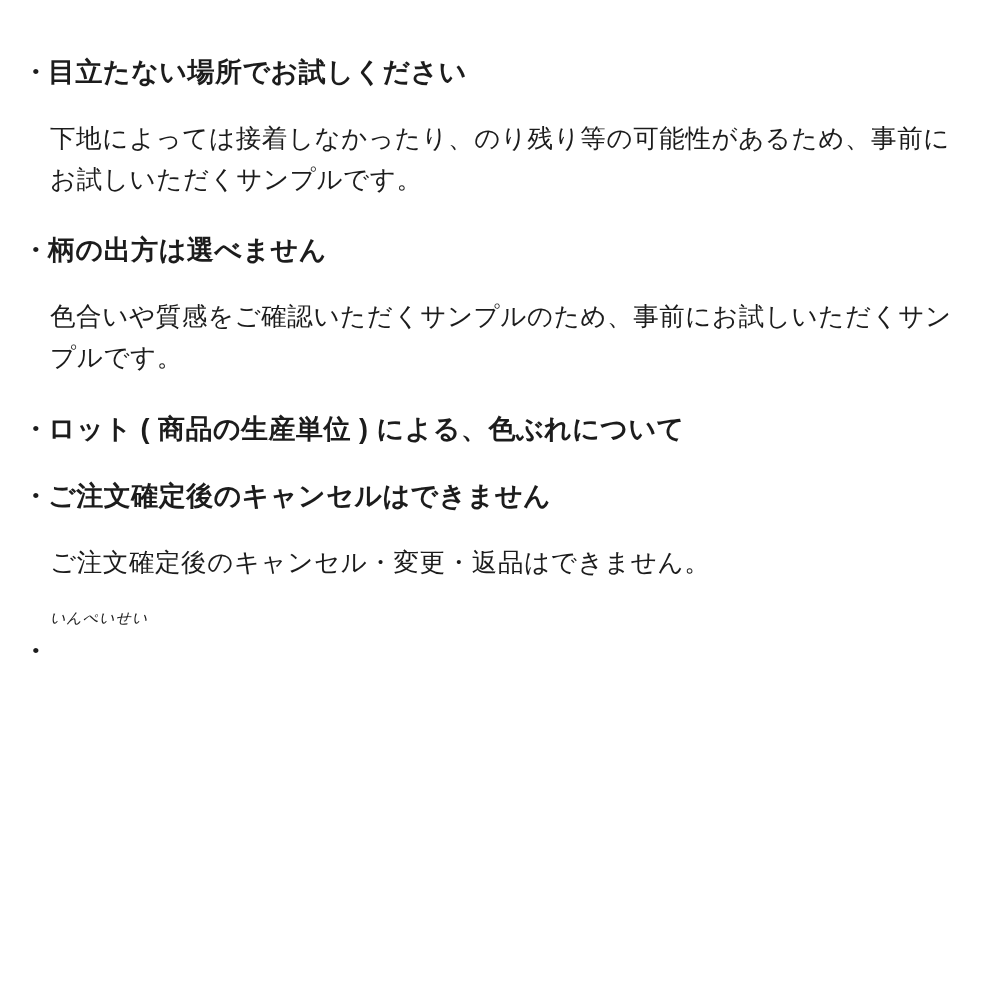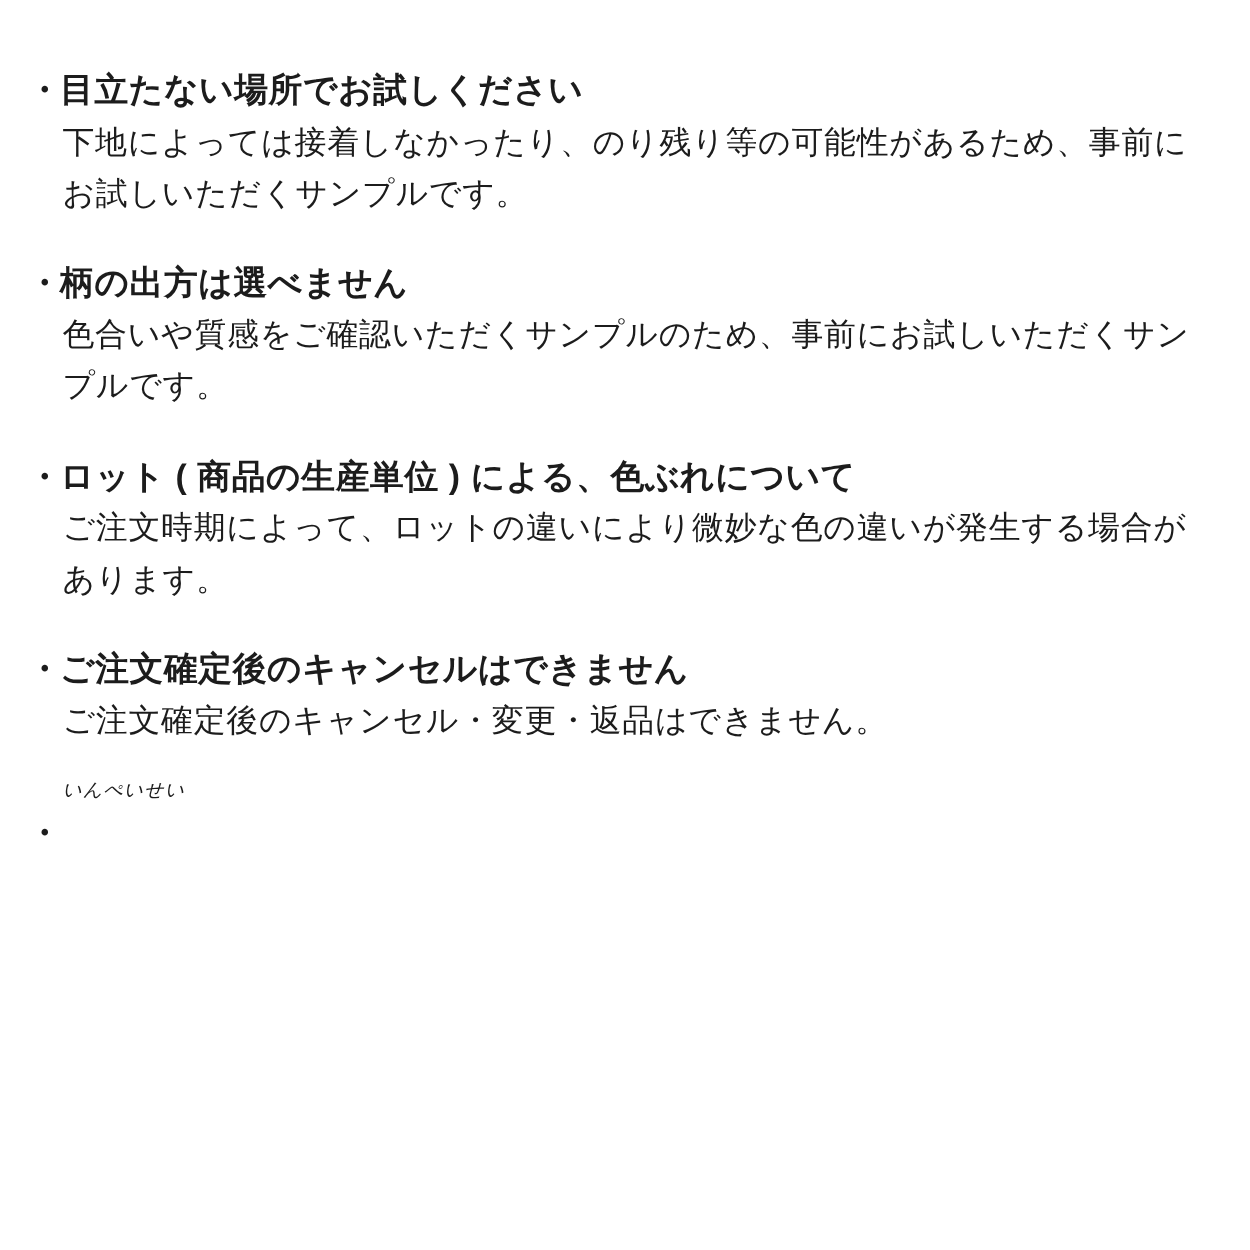--- a/index.html
+++ b/index.html
@@ -55,21 +55,21 @@
     top: -26px;
     left: 2px;
     font-size: 15px;
     font-weight: normal;
     letter-spacing: 1px;
     color: #1c1c1c;
     white-space: nowrap;
     font-style: italic;
   }
   .body-text {
-    margin: 4px 0 0 28px;
+    margin: 28px 0 0 28px;
     font-size: 25.5px;
     line-height: 1.62;
     letter-spacing: 0.6px;
     color: #1c1c1c;
     max-width: 930px;
   }
   .section.has-ruby {
     margin-top: 52px;
   }
 </style>
@@ -92,21 +92,20 @@
       <span class="heading-text">柄の出方は選べません</span>
     </div>
     <div class="body-text">色合いや質感をご確認いただくサンプルのため、事前にお試しいただくサンプルです。</div>
   </div>
 
   <div class="section">
     <div class="heading">
       <span class="bullet">・</span>
       <span class="heading-text">ロット ( 商品の生産単位 ) による、色ぶれについて</span>
     </div>
-    <div class="body-text">ご注文時期によって、ロットの違いにより微妙な色の違いが発生する場合があります。</div>
   </div>
 
   <div class="section">
     <div class="heading">
       <span class="bullet">・</span>
       <span class="heading-text">ご注文確定後のキャンセルはできません</span>
     </div>
     <div class="body-text">ご注文確定後のキャンセル・変更・返品はできません。</div>
   </div>
 

